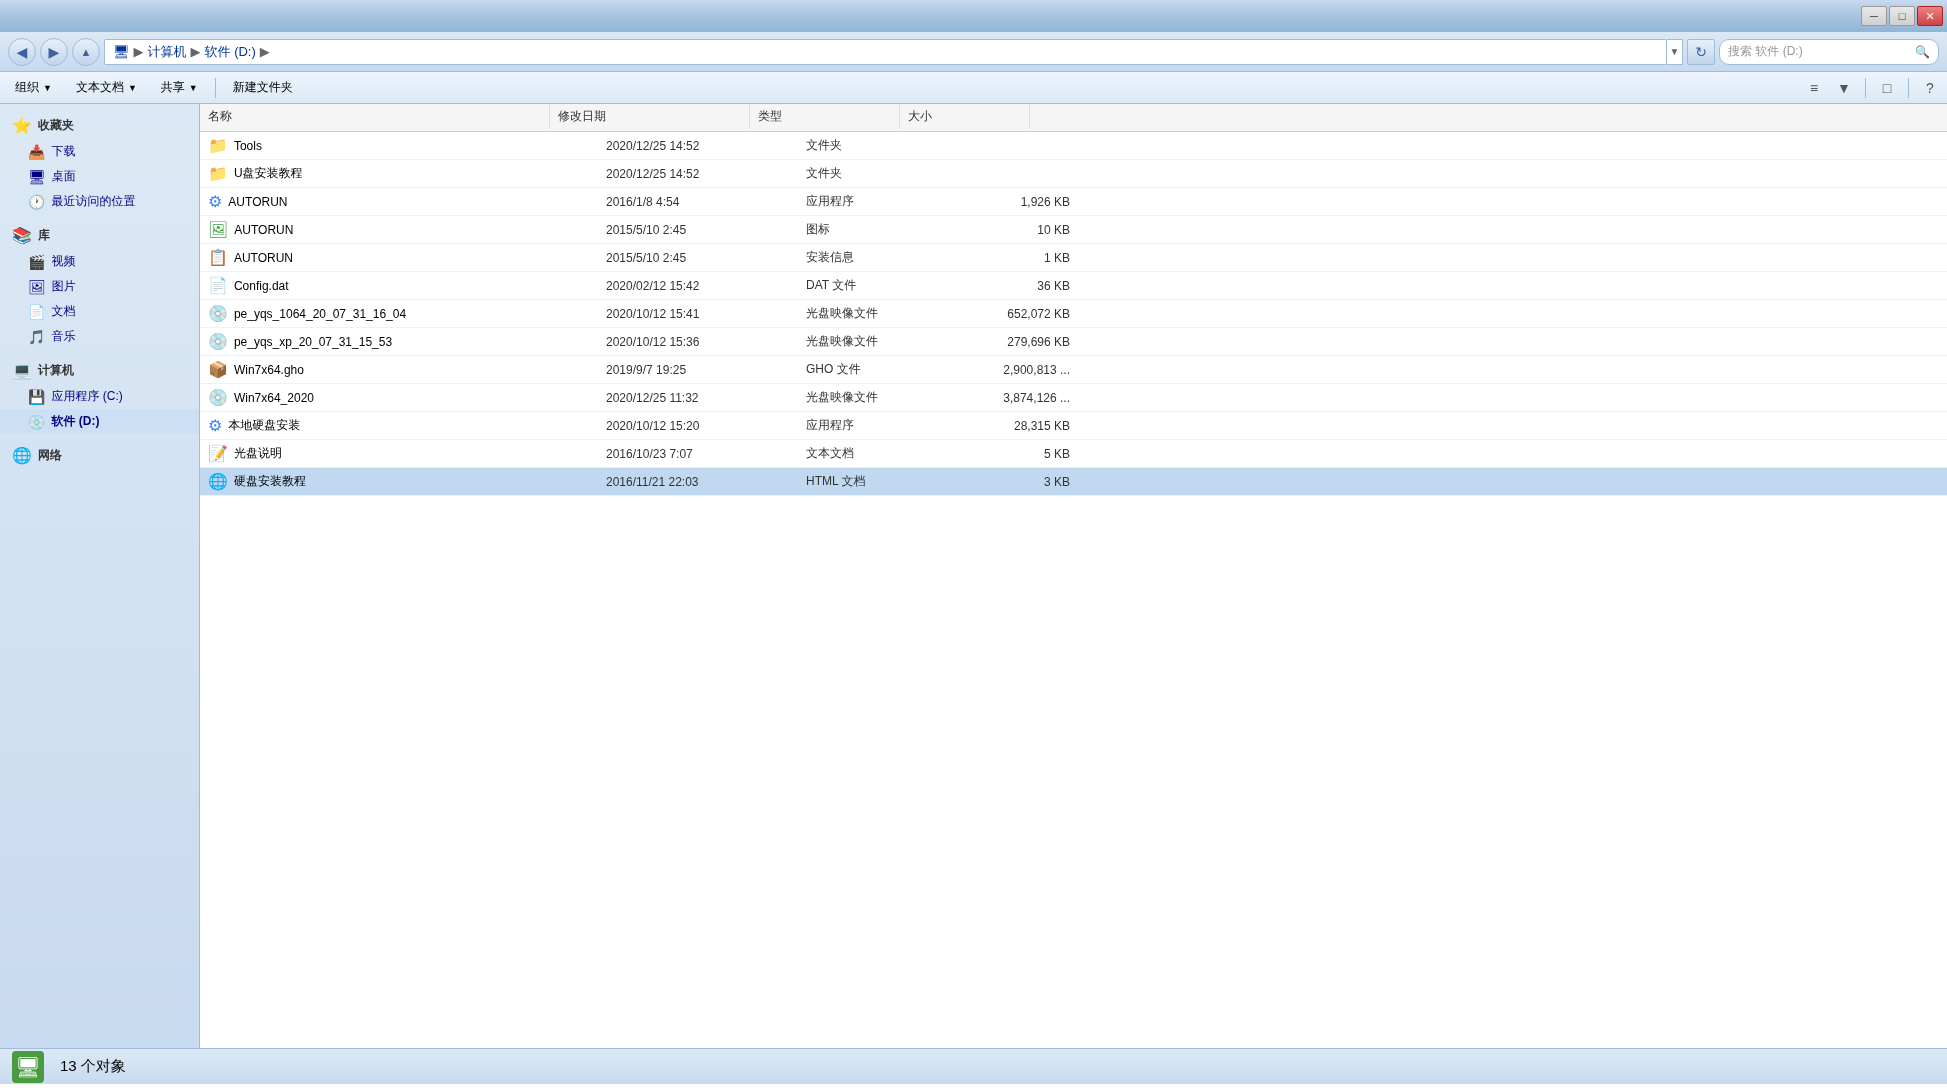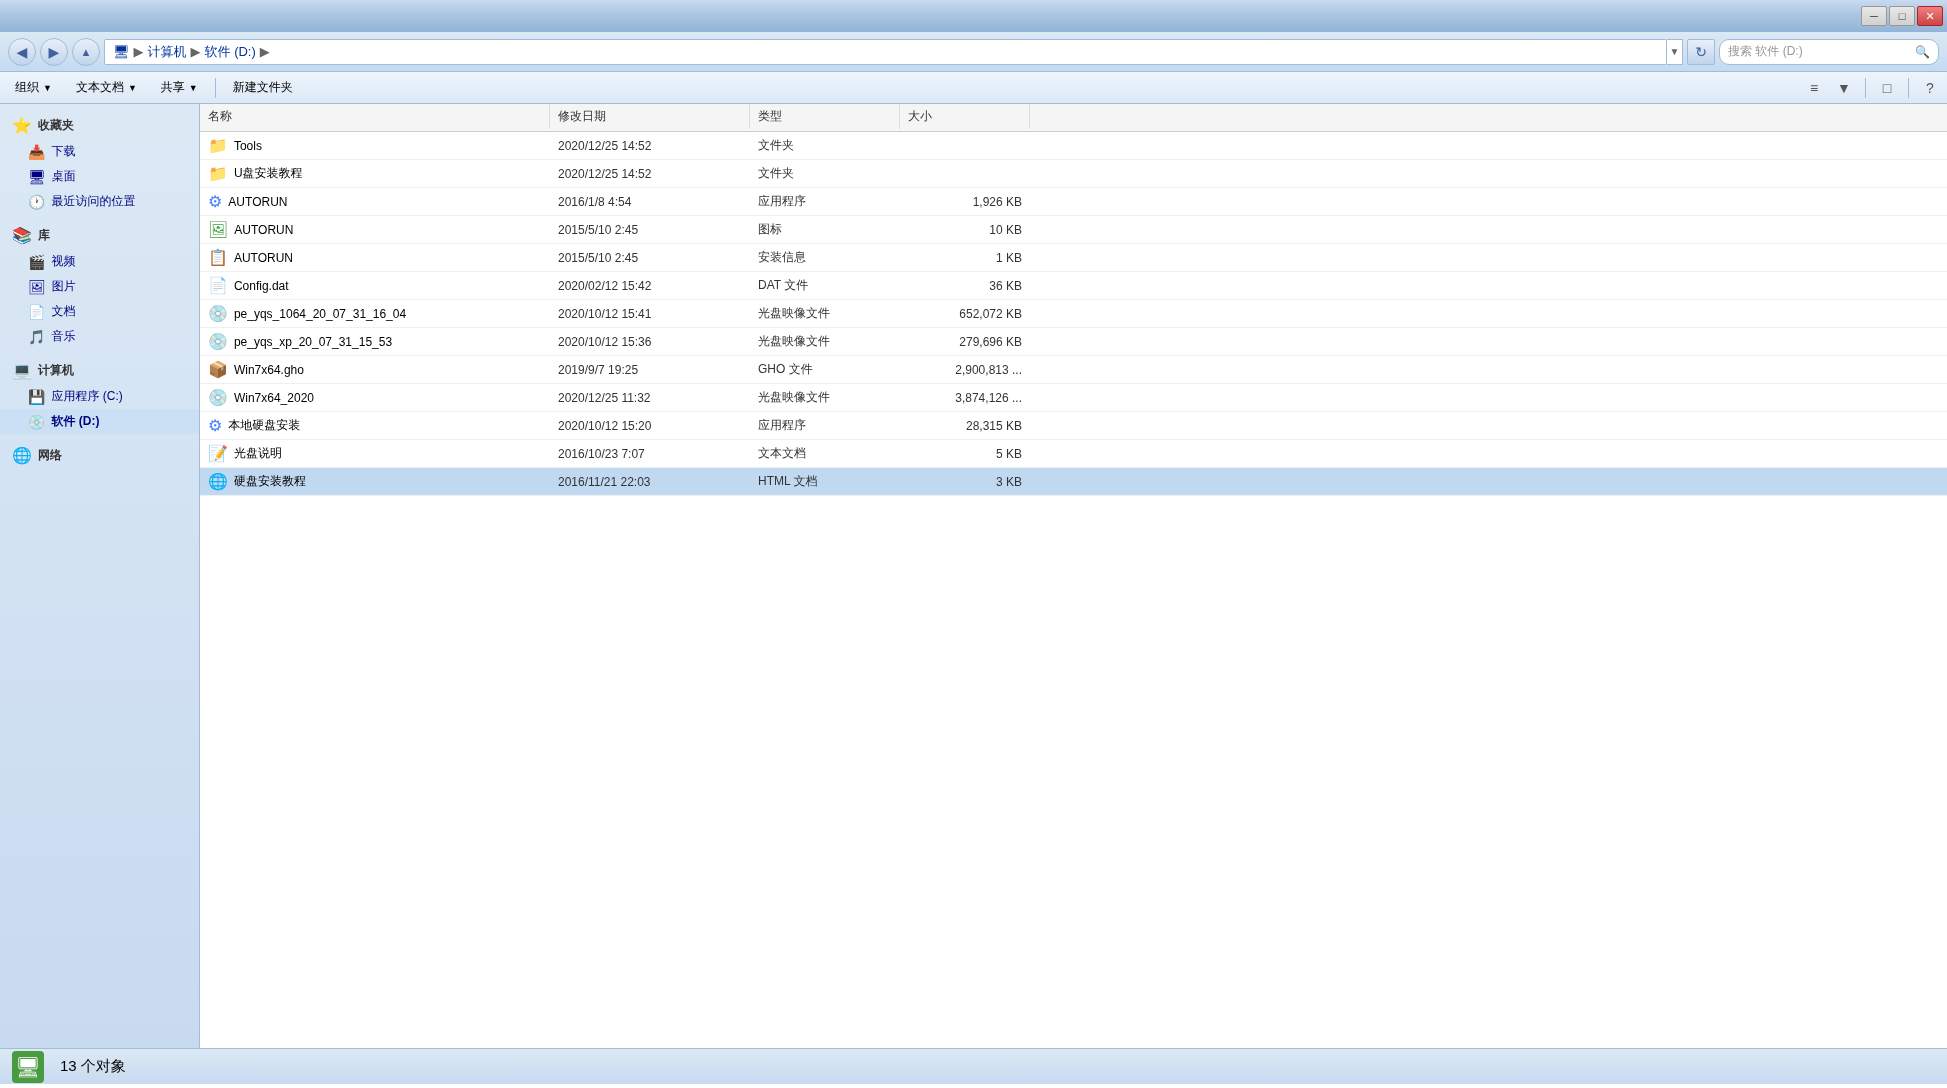--- a/index.html
+++ b/index.html
@@ -258,21 +258,21 @@
       white-space: nowrap;
       overflow: hidden;
       text-overflow: ellipsis;
     }
     .file-cell.name {
       width: 350px;
       display: flex;
       align-items: center;
       gap: 6px;
     }
-    .file-cell.date { width: 200px; color: #333; }
+    .file-cell.date { width: 200px; color: #333; margin-left: 48px; }
     .file-cell.type { width: 150px; color: #333; }
     .file-cell.size { width: 130px; text-align: right; color: #333; }
     .file-icon { font-size: 14px; flex-shrink: 0; }
 
     
     .status-bar {
       height: 36px;
       background: linear-gradient(to bottom, #dce9f5, #c8daf0);
       border-top: 1px solid #a0bcd8;
       display: flex;

